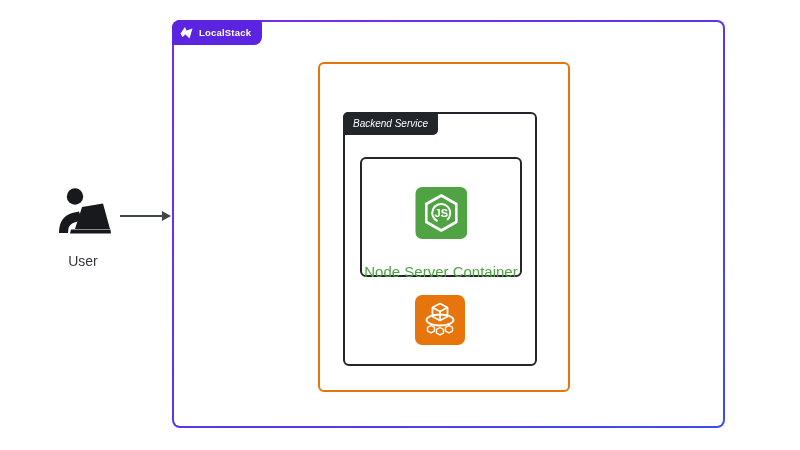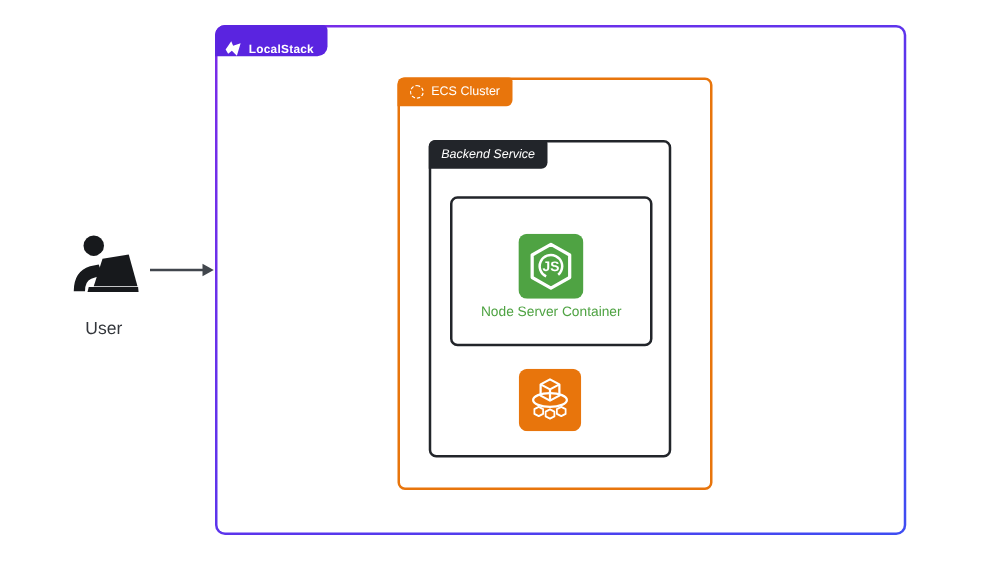--- a/index.html
+++ b/index.html
@@ -10,21 +10,21 @@
   
   .ls-box{
     position:absolute;left:172px;top:20px;width:553px;height:408px;
     background:linear-gradient(145deg,#7b2be8 0%,#5a35ec 55%,#3e4df2 100%);
     border-radius:8px;
   }
   .ls-inner{position:absolute;inset:2px;background:#fff;border-radius:6px;}
   .ls-badge{
     position:absolute;left:0;top:0;height:25px;padding:0 11px 0 8px;
     background:#5a24e0;border-radius:8px 4px 8px 0;
-    display:flex;align-items:flex-end;gap:6px;z-index:5;
+    display:flex;align-items:center;gap:6px;z-index:5;
   }
   .ls-badge span{color:#fff;font-size:9.5px;font-weight:bold;letter-spacing:.2px;}
   
   .cbox{position:absolute;border-radius:6px;background:transparent;}
   .ecs-box{left:146px;top:42px;width:248px;height:326px;border:2px solid #e8750c;}
   .bs-box{left:23px;top:48px;width:190px;height:250px;border:2px solid #22252a;}
   .td-box{left:15px;top:43px;width:158px;height:116px;border:2px solid #22252a;}
   .badge{
     position:absolute;left:-2px;top:-2px;height:23px;padding:0 10px;
     display:flex;align-items:center;gap:6px;border-radius:5px 3px 5px 0;z-index:4;
@@ -32,21 +32,21 @@
   .badge span{color:#fff;font-size:10px;}
   .badge.orange{background:#e8750c;}
   .badge.dark{background:#22252a;font-style:italic;}
   .dashed-circle{width:11px;height:11px;border:1.5px dashed #fff;border-radius:50%;box-sizing:border-box;}
   
   .node-group{position:absolute;display:flex;flex-direction:column;align-items:center;}
   .node-label{font-size:14px;margin-top:9px;white-space:nowrap;}
   .lbl-user{color:#33363b;margin-top:12px;}
   .lbl-elb{color:#7b3bed;}
   .lbl-ecr{color:#e8750c;}
-  .lbl-node{color:#4fa343;font-size:11px;margin-top:0;}
+  .lbl-node{color:#4fa343;font-size:15px;margin-top:20px;}
   .node-inside-td{position:absolute;left:50%;top:28px;transform:translateX(-50%);
     display:flex;flex-direction:column;align-items:center;}
   .ecs-service-icon{position:absolute;left:50%;top:181px;transform:translateX(-50%);}
   
   .arrow{position:absolute;height:2px;background:#41464d;}
   .arrow::after{
     content:"";position:absolute;right:-8px;top:-4px;
     border-left:9px solid #41464d;border-top:5px solid transparent;border-bottom:5px solid transparent;
   }
 </style>
@@ -125,24 +125,20 @@
     <div class="ls-badge">
       <span style="display:flex;">
         <svg width="13" height="13" viewBox="0 0 13 13" fill="#fff">
           <path d="M0.5 7.5 L5 1 L6.5 4.5 L12.5 2.5 L9.5 12.5 L5.5 8.5 L2.5 11 Z"></path>
         </svg>
       </span>
       <span>LocalStack</span>
     </div>
 
     <div class="cbox ecs-box">
-      <div class="badge orange">
-        <span class="dashed-circle"></span>
-        <span>ECS Cluster</span>
-      </div>
 
       <div class="cbox bs-box">
         <div class="badge dark">
           <span>Backend Service</span>
         </div>
 
         <div class="cbox td-box">
 
           <div class="node-inside-td">
             <span>

